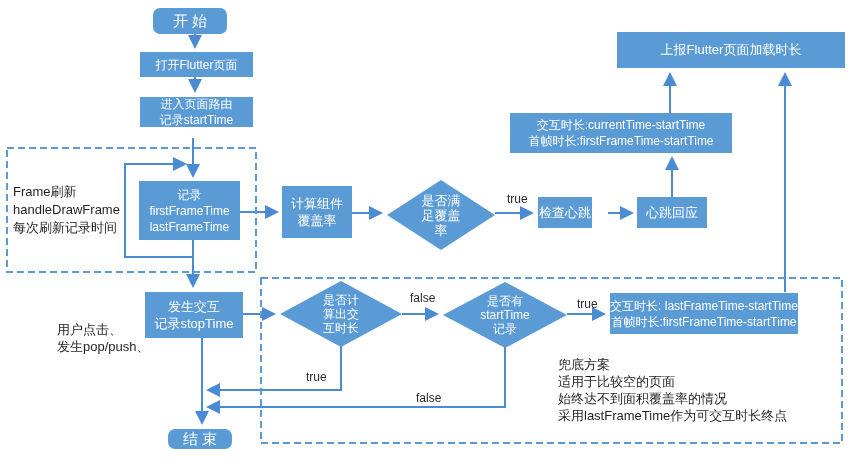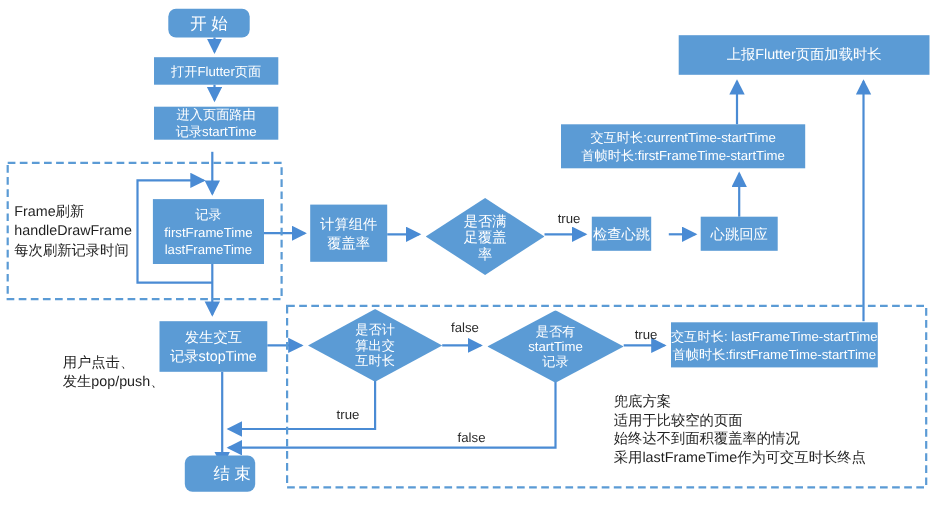--- a/index.html
+++ b/index.html
@@ -154,18 +154,18 @@
 
   <div class="edge-label" style="left:416px;top:391px;">false</div>
 
   <div class="note" style="left:558px;top:356px;line-height:17px;">
     <span class="ln">兜底方案</span>
     <span class="ln">适用于比较空的页面</span>
     <span class="ln">始终达不到面积覆盖率的情况</span>
     <span class="ln">采用lastFrameTime作为可交互时长终点</span>
   </div>
 
-  <div class="node rounded" style="left:168px;top:414px;width:64px;height:33px;align-items:flex-end;">
+  <div class="node rounded" style="left:168px;top:429px;width:64px;height:20px;">
     <span class="ln">结束</span>
   </div>
 
 
 </div>
 
 </body></html>

